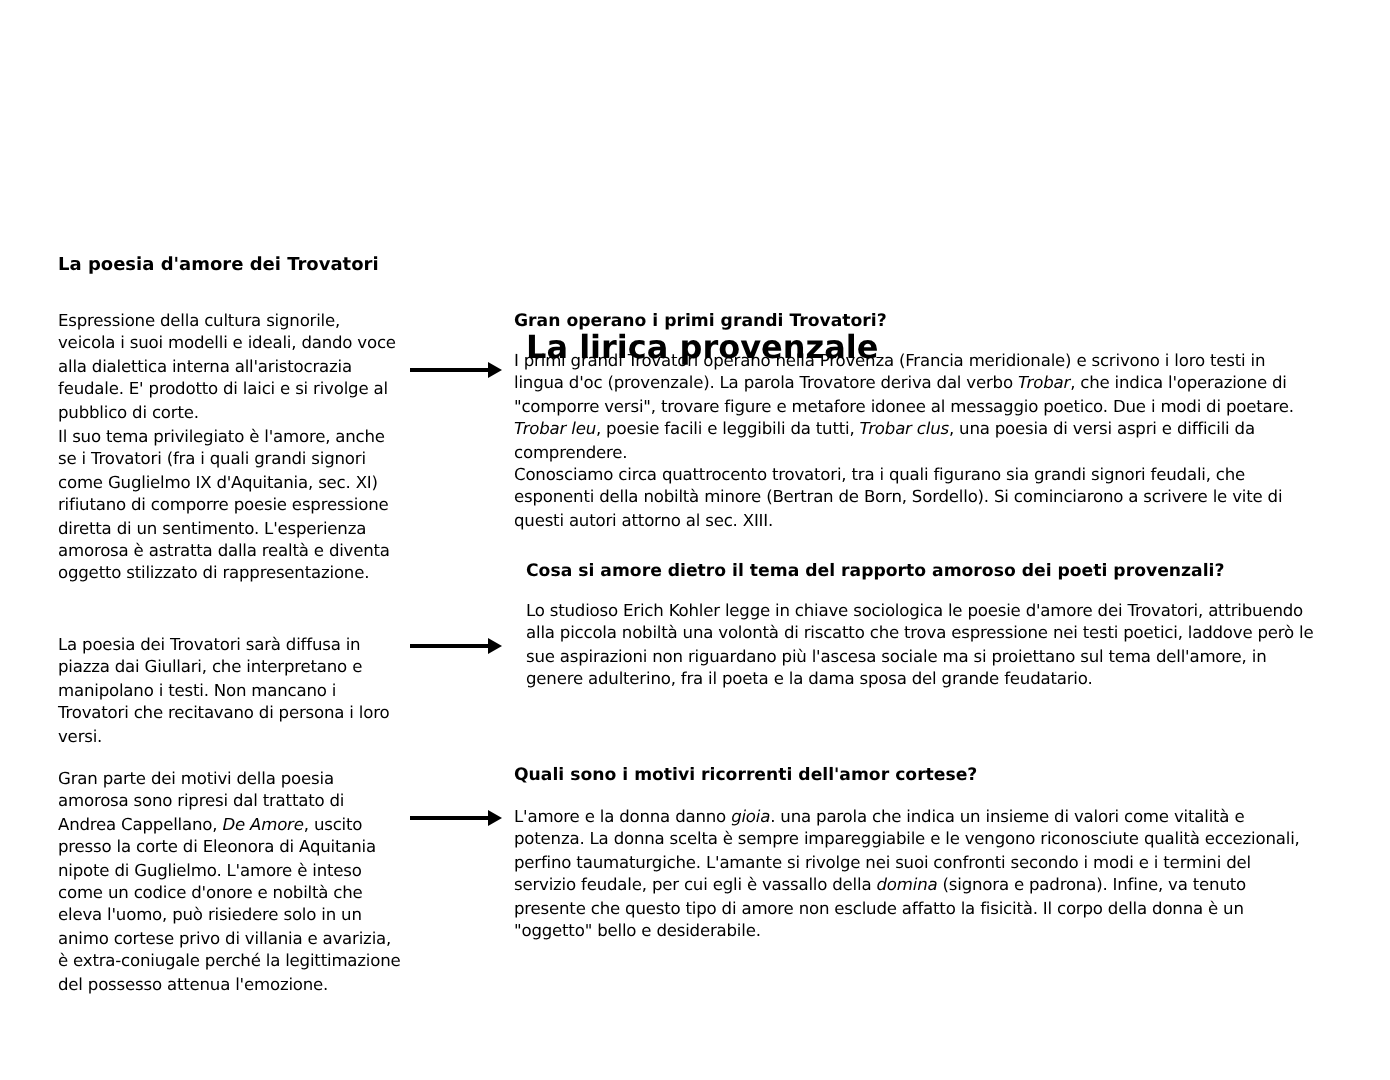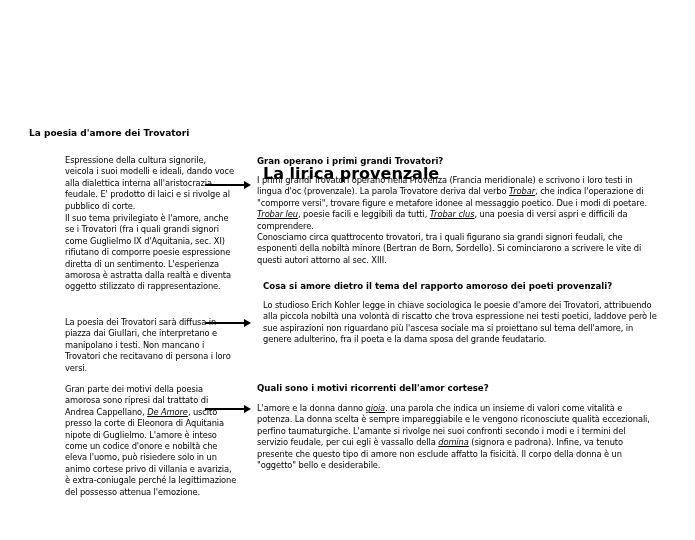--- a/index.html
+++ b/index.html
@@ -1,27 +1,27 @@
 <!DOCTYPE html>
 <html><head>
 <meta charset="utf-8">
 <style>
   html, body { margin: 0; padding: 0; background: #ffffff; }
   body { width: 695px; height: 540px; position: relative; overflow: hidden; color: #000; font-family: "DejaVu Sans", sans-serif; }
   .title { position: absolute; right: 42px; top: 48px; text-align: right; font-size: 14px; line-height: 19px; }
   .left-heading { position: absolute; left: 29px; top: 128px; font-size: 9px; font-weight: bold; }
   .main-heading { position: absolute; left: 263px; top: 116px; font-size: 16px; font-weight: bold; margin-top: 48px; }
   .para { position: absolute; font-size: 8.3px; line-height: 11.4px; letter-spacing: -0.1px; }
-  .left .para { left: 29px; width: 172px; margin-left: 36px; }
+  .left .para { left: 29px; width: 172px; }
   .right .para { left: 257px; width: 400px; }
   .q { position: absolute; left: 257px; font-size: 8.6px; font-weight: bold; }
   .arrow { position: absolute; left: 205px; width: 46px; height: 8px; }
   .arrow .line { position: absolute; left: 0; top: 3px; width: 40px; height: 2px; background: #000; }
   .arrow .head { position: absolute; right: 0; top: 0; width: 0; height: 0; border-top: 4px solid transparent; border-bottom: 4px solid transparent; border-left: 7px solid #000; }
-  em { font-style: italic; text-decoration: underline; }
+  em { font-style: italic; }
 </style>
 </head>
 <body>
 
 <div class="title">
 </div>
 
 <div class="left">
   <div class="left-heading">La poesia d'amore dei Trovatori</div>
   <div class="para" style="top:155px">Espressione della cultura signorile, veicola i suoi modelli e ideali, dando voce alla dialettica interna all'aristocrazia feudale. E' prodotto di laici e si rivolge al pubblico di corte.</div>

